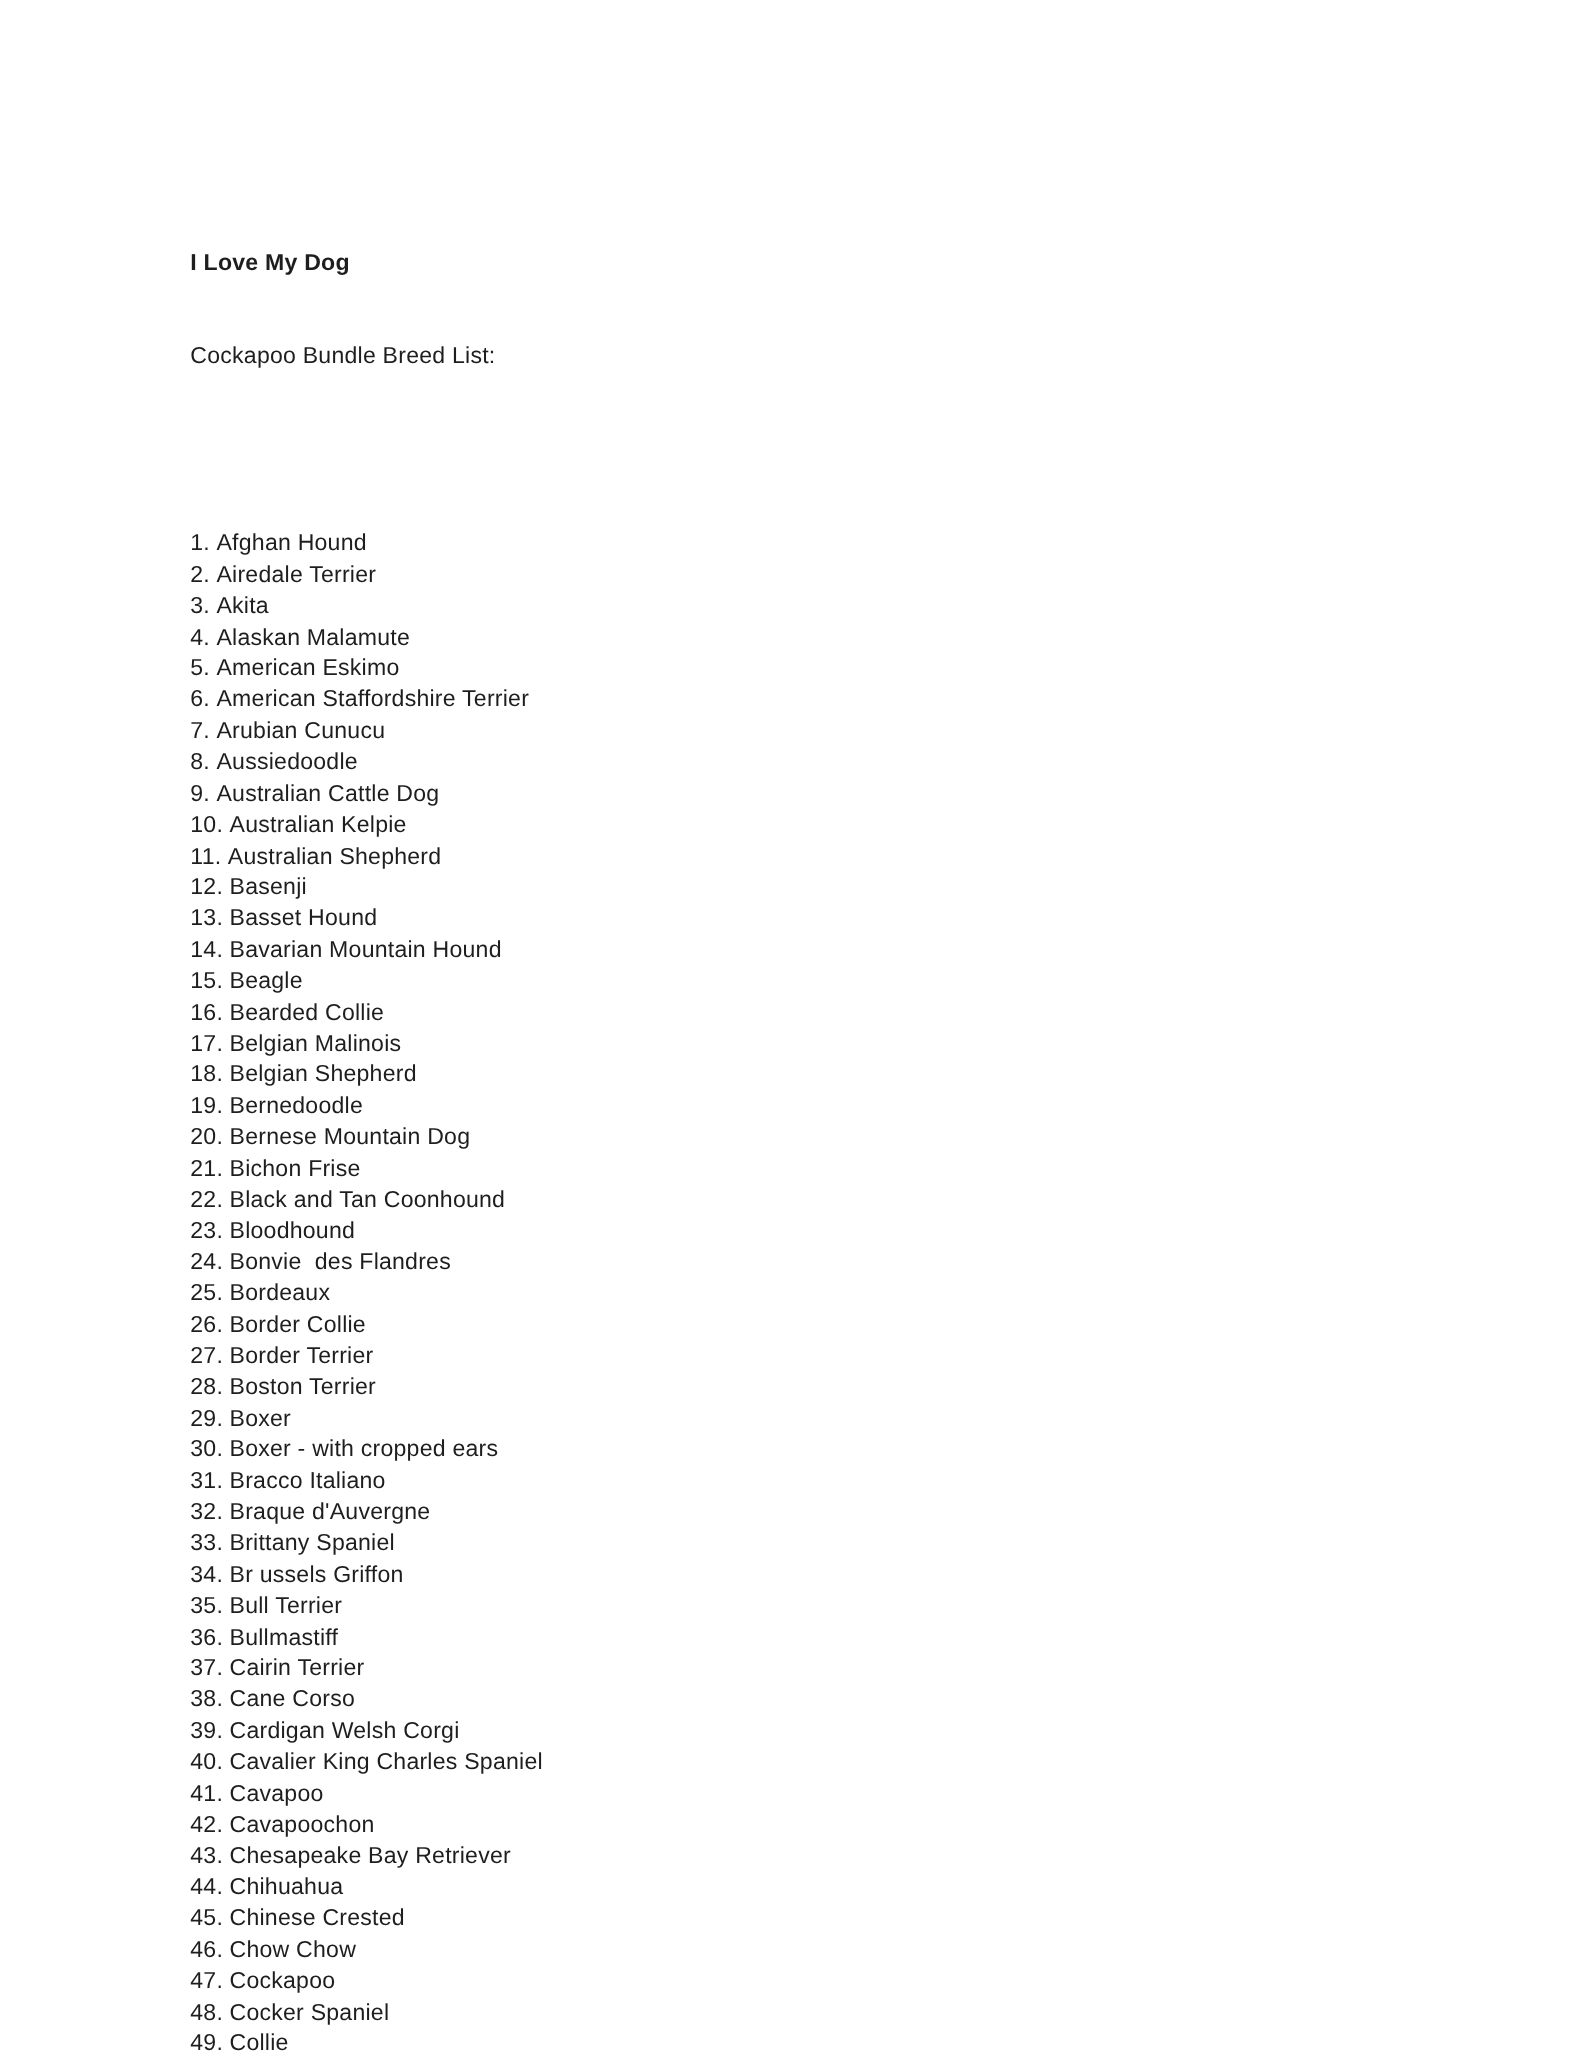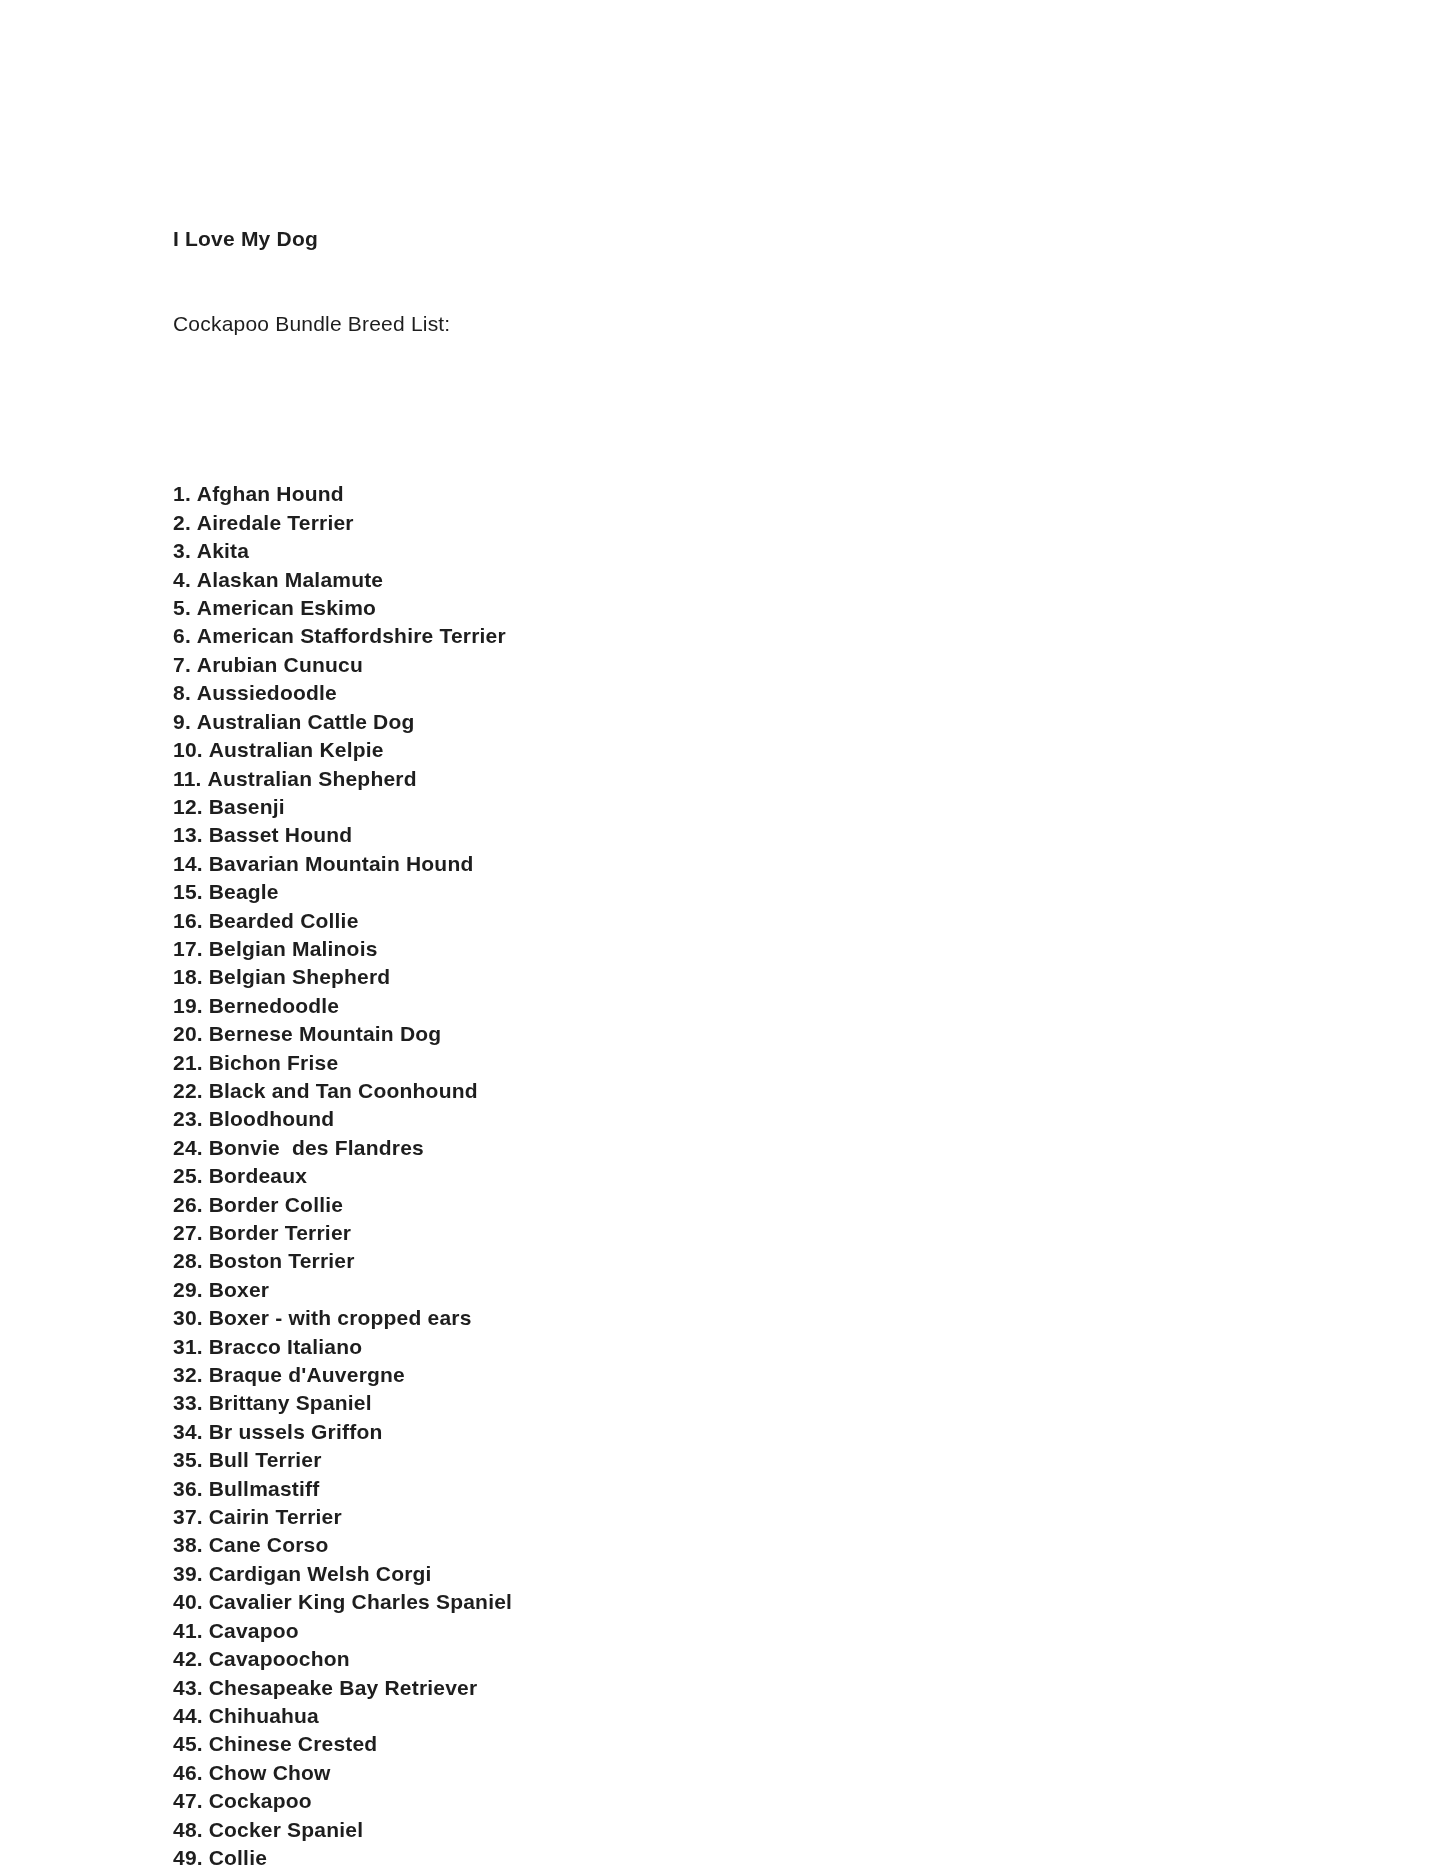--- a/index.html
+++ b/index.html
@@ -30,21 +30,20 @@
     white-space: pre-wrap;
   }
   .doc-title {
     font-weight: bold;
   }
   .blank-line {
     height: 28.4px;
   }
   .breed-row {
     white-space: pre-wrap;
-    font-weight: bold;
   }
   .breed-name {
     padding-left: 0.28em;
     white-space: pre-wrap;
   }
 </style>
 </head>
 <body>
 
 <div class="page">

